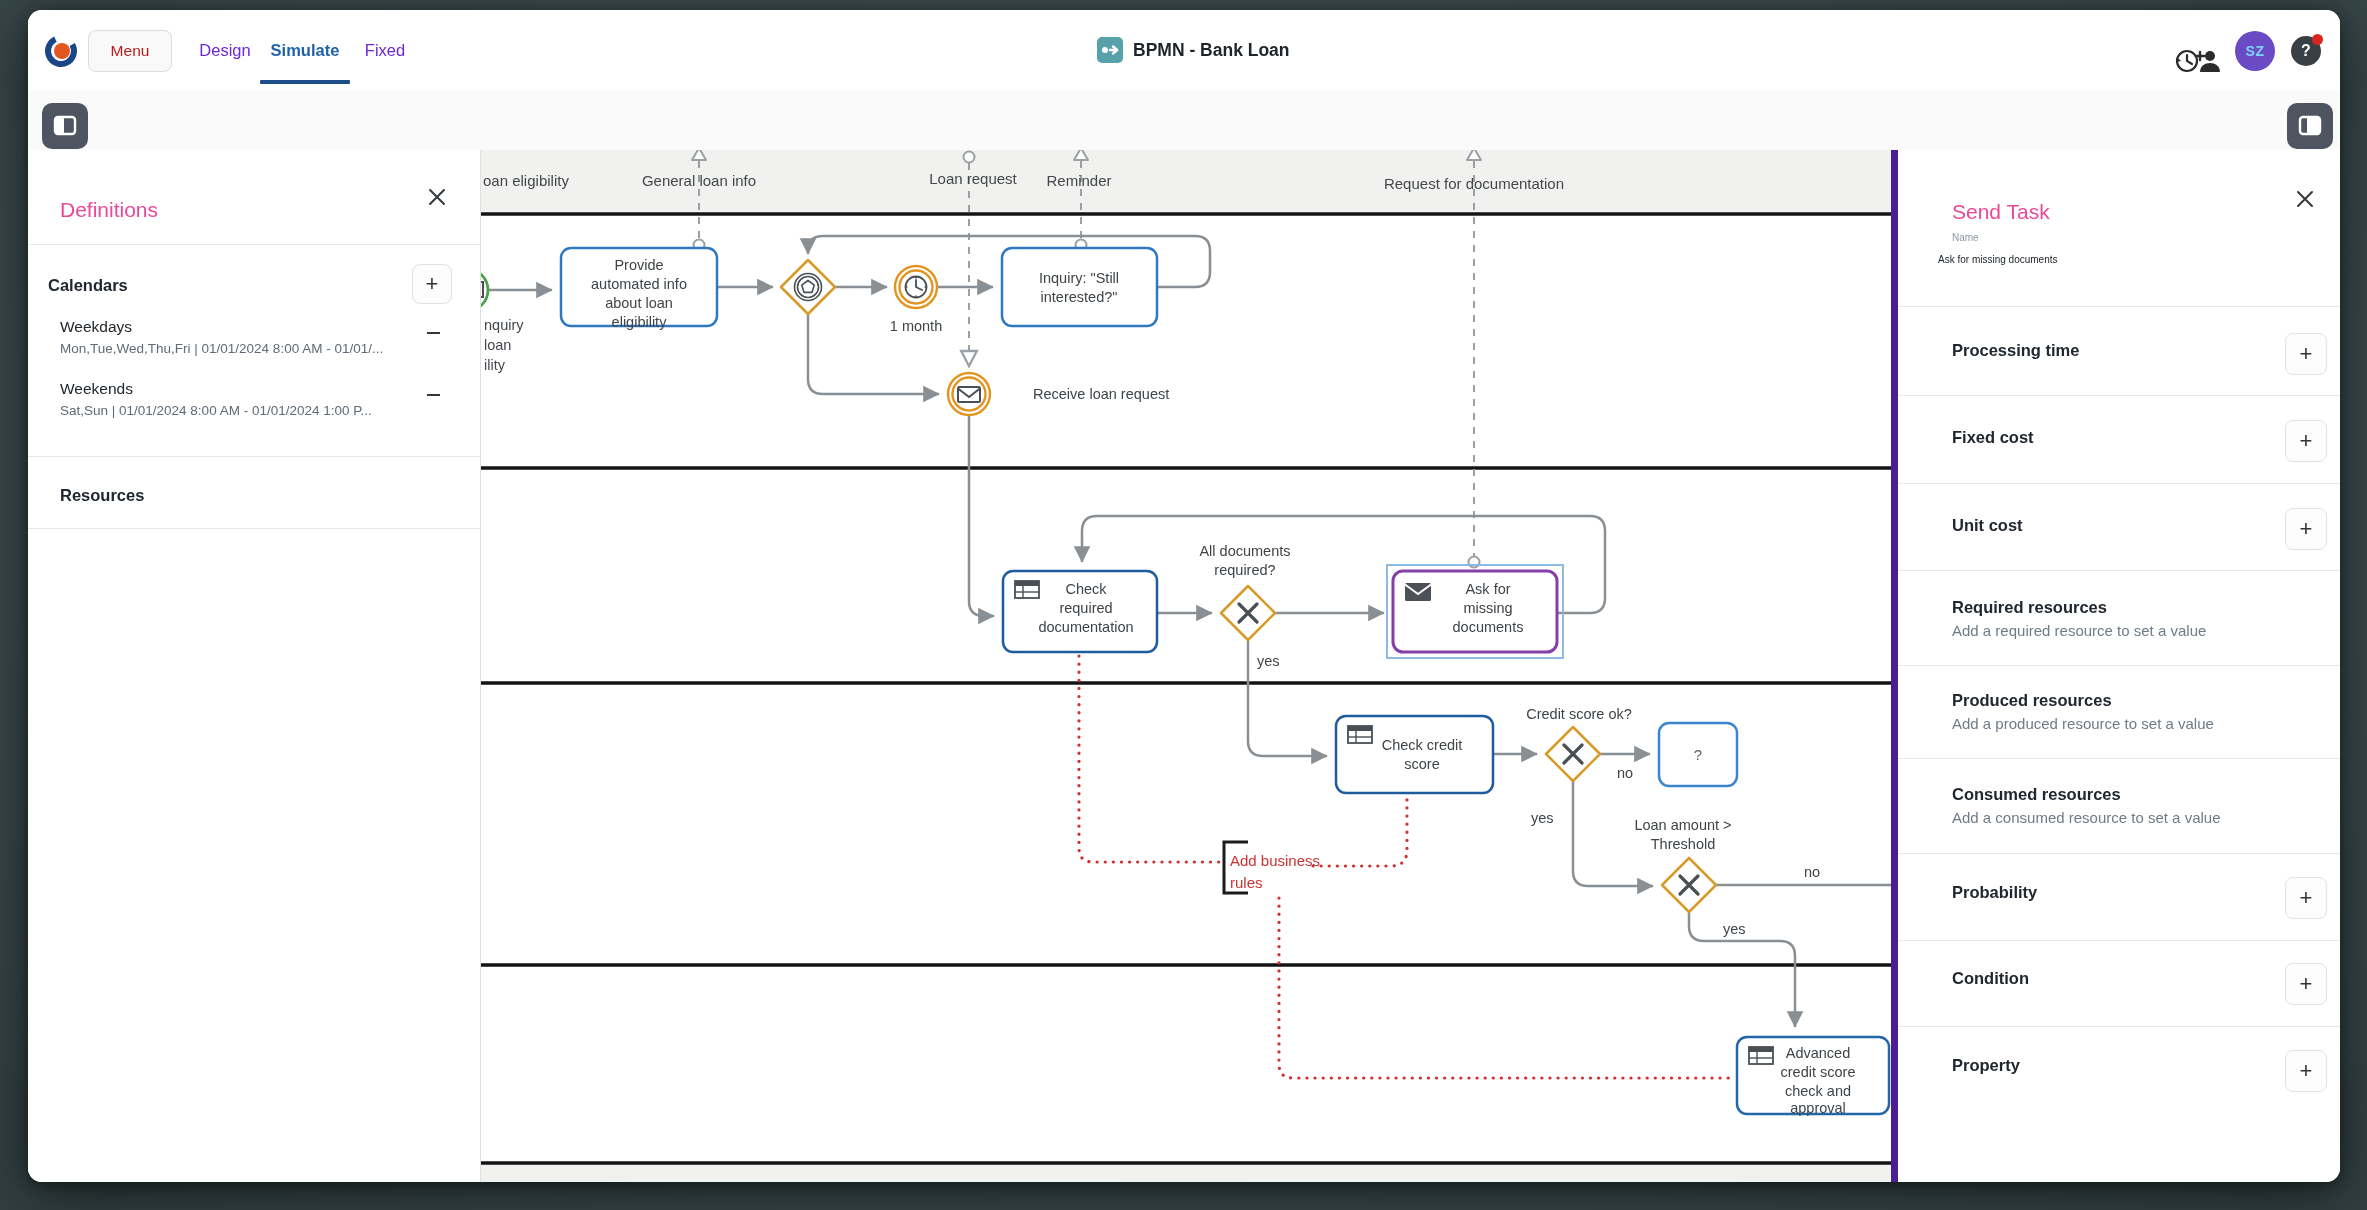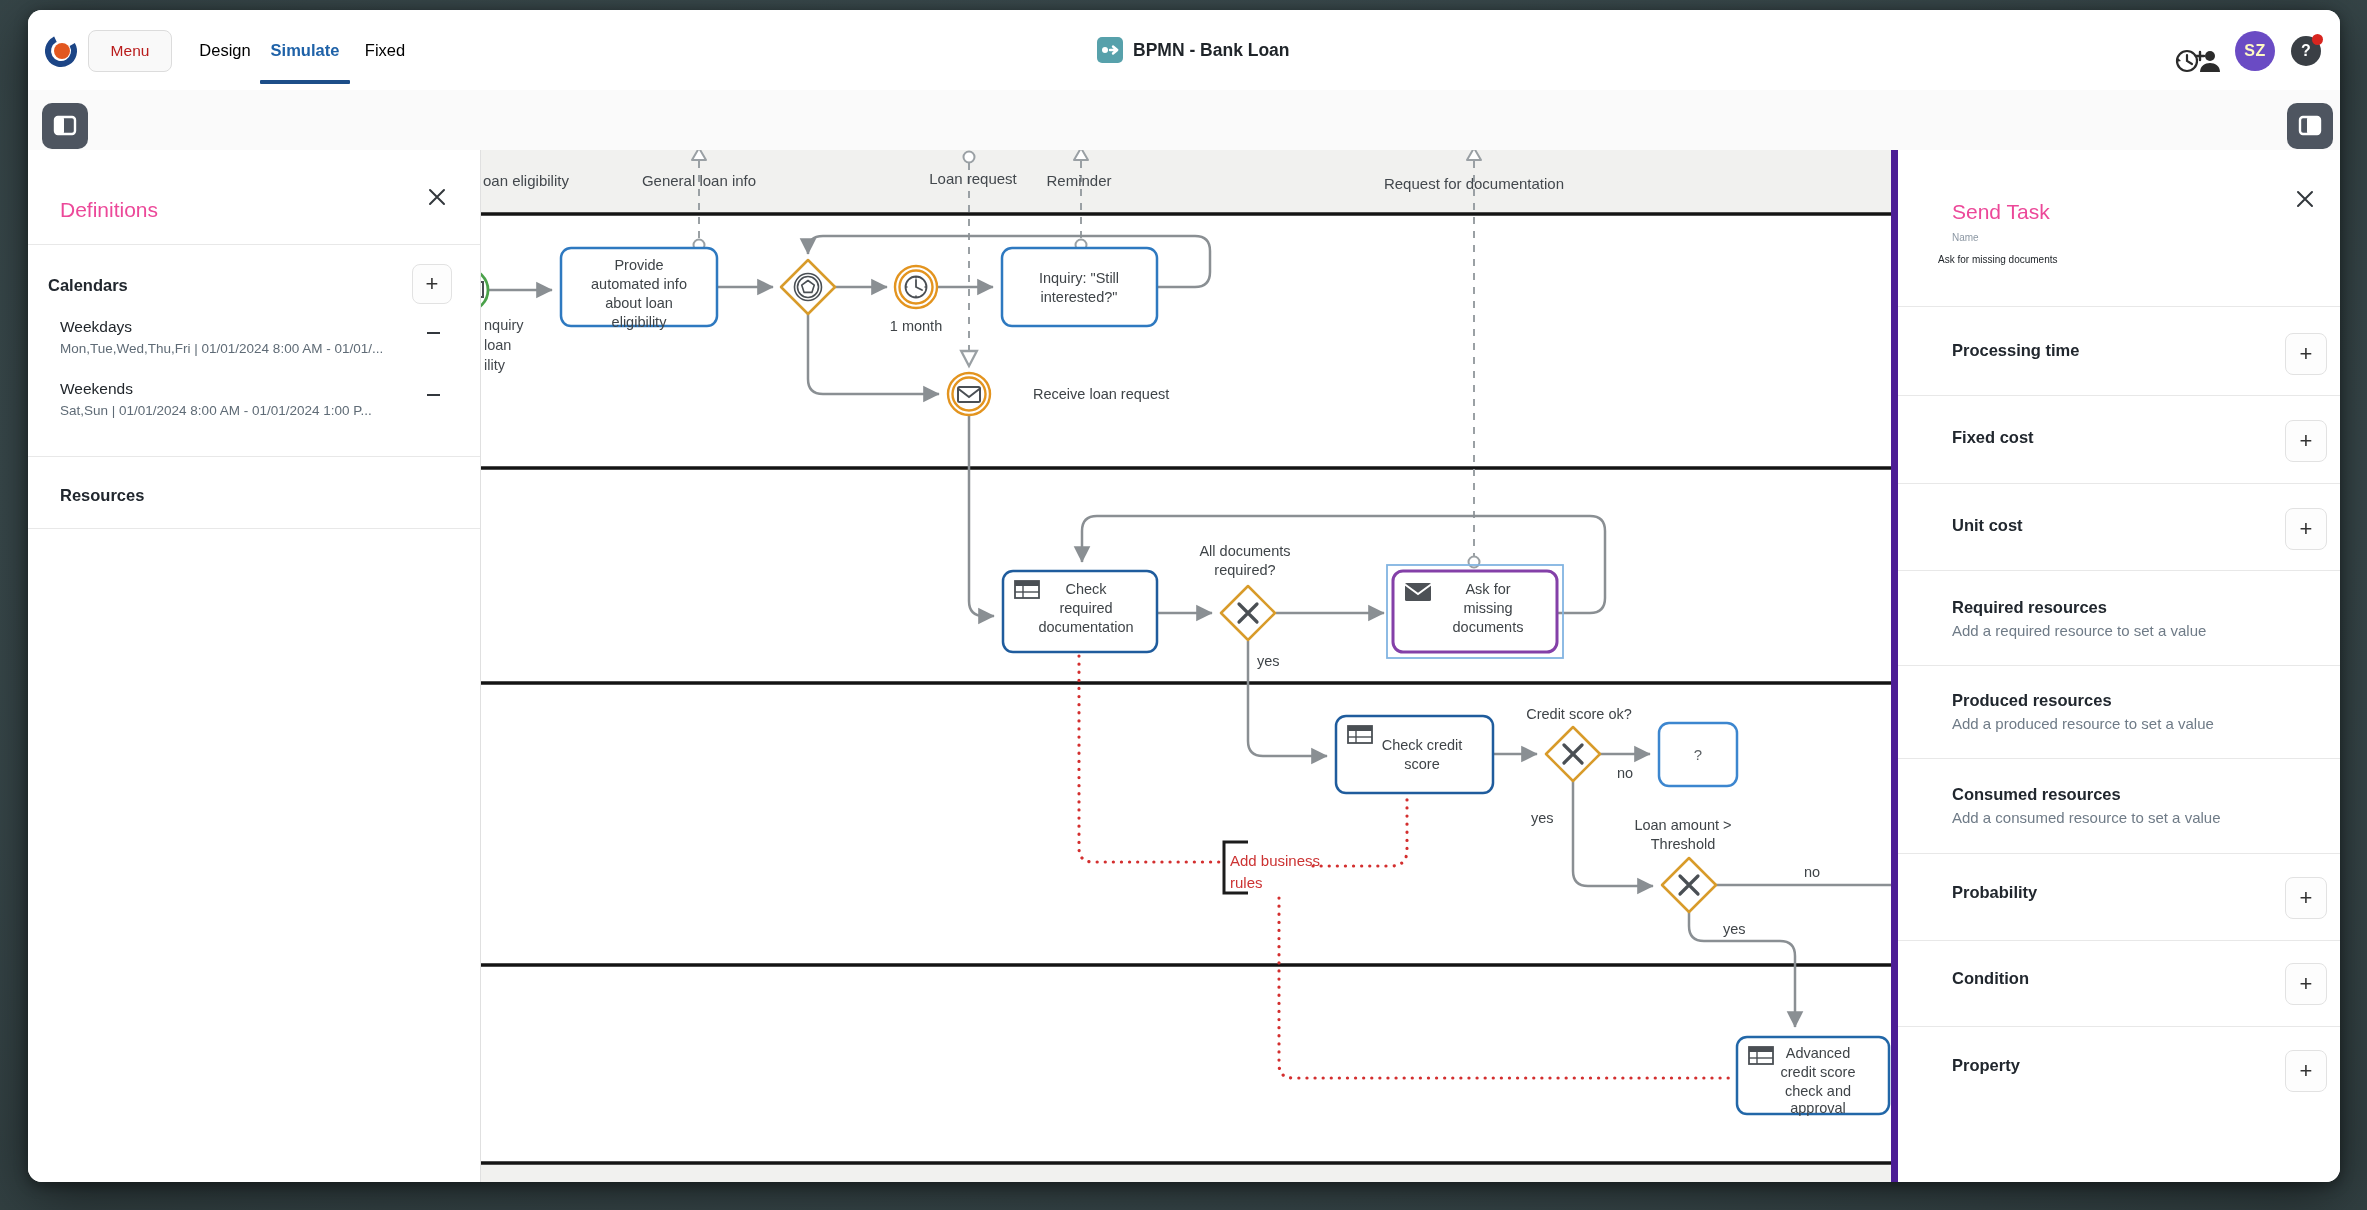--- a/index.html
+++ b/index.html
@@ -5,27 +5,27 @@
   html,body{margin:0;padding:0;width:2367px;height:1210px;overflow:hidden;
     background:radial-gradient(ellipse at 50% 40%, #46585b 0%, #3a4a4d 70%, #324042 100%);
     font-family:"Liberation Sans", sans-serif;}
   .abs{position:absolute;}
   #window{position:absolute;left:28px;top:10px;width:2312px;height:1172px;background:#fff;
     border-radius:14px;box-shadow:0 14px 60px rgba(0,0,0,.55),0 3px 14px rgba(0,0,0,.4);overflow:hidden;}
   
   #header{position:absolute;left:0;top:0;width:100%;height:80px;background:#fff;border-bottom:1px solid #e3e3e3;}
   .menu-btn{position:absolute;left:60px;top:20px;width:82px;height:40px;background:#f9f9f9;border:1px solid #dcdcdc;
     border-radius:8px;font-size:15.5px;color:#b91c1c;display:flex;align-items:center;justify-content:center;}
-  .tab{position:absolute;top:0;height:80px;display:flex;align-items:center;font-size:16.5px;color:#000000;}
+  .tab{position:absolute;top:0;height:80px;display:flex;align-items:center;font-size:16.5px;color:#6d28d9;}
   .tab.active{color:#1f62a8;font-weight:700;}
   .tab-underline{position:absolute;left:232px;top:70px;width:90px;height:4px;background:#1d4e89;border-radius:1px;}
   .doc-title{position:absolute;left:1105px;top:0;height:80px;display:flex;align-items:center;font-size:17.5px;font-weight:700;color:#1f2429;}
   .doc-icon{position:absolute;left:1069px;top:27px;width:26px;height:26px;border-radius:5px;background:#57a1ab;}
-  .avatar{position:absolute;left:2207px;top:21px;width:40px;height:40px;border-radius:50%;background:#6a4bc4;color:#fef9c3;
-    font-size:16px;font-weight:700;display:flex;align-items:center;justify-content:center;letter-spacing:.5px;}
+  .avatar{position:absolute;left:2207px;top:21px;width:40px;height:40px;border-radius:50%;background:#6a4bc4;color:#7dd3fc;
+    font-size:14px;font-weight:700;display:flex;align-items:center;justify-content:center;letter-spacing:.5px;}
   .help-badge{position:absolute;left:2263px;top:26px;width:30px;height:30px;border-radius:50%;background:#3a3f45;color:#fff;
     font-size:16px;font-weight:700;display:flex;align-items:center;justify-content:center;}
   .help-dot{position:absolute;left:2284px;top:24px;width:11px;height:11px;border-radius:50%;background:#d8251f;}
   
   #toolbar{position:absolute;left:0;top:80px;width:100%;height:60px;background:#fafafa;border-bottom:1px solid #dedede;}
   .dark-btn{position:absolute;width:46px;height:46px;background:#4e5560;border-radius:10px;display:flex;align-items:center;justify-content:center;}
   .pill{position:absolute;left:1097px;top:91px;height:29px;padding:0 16px;background:#dbe5f2;border:1px solid #b3c4da;
     border-radius:999px;display:flex;align-items:center;font-size:14.5px;color:#1f5a9e;text-decoration:underline;}
   .sim-link{position:absolute;left:1960px;top:80px;width:120px;height:60px;display:flex;align-items:center;justify-content:flex-end;
     font-size:16.5px;color:#2366ab;}

